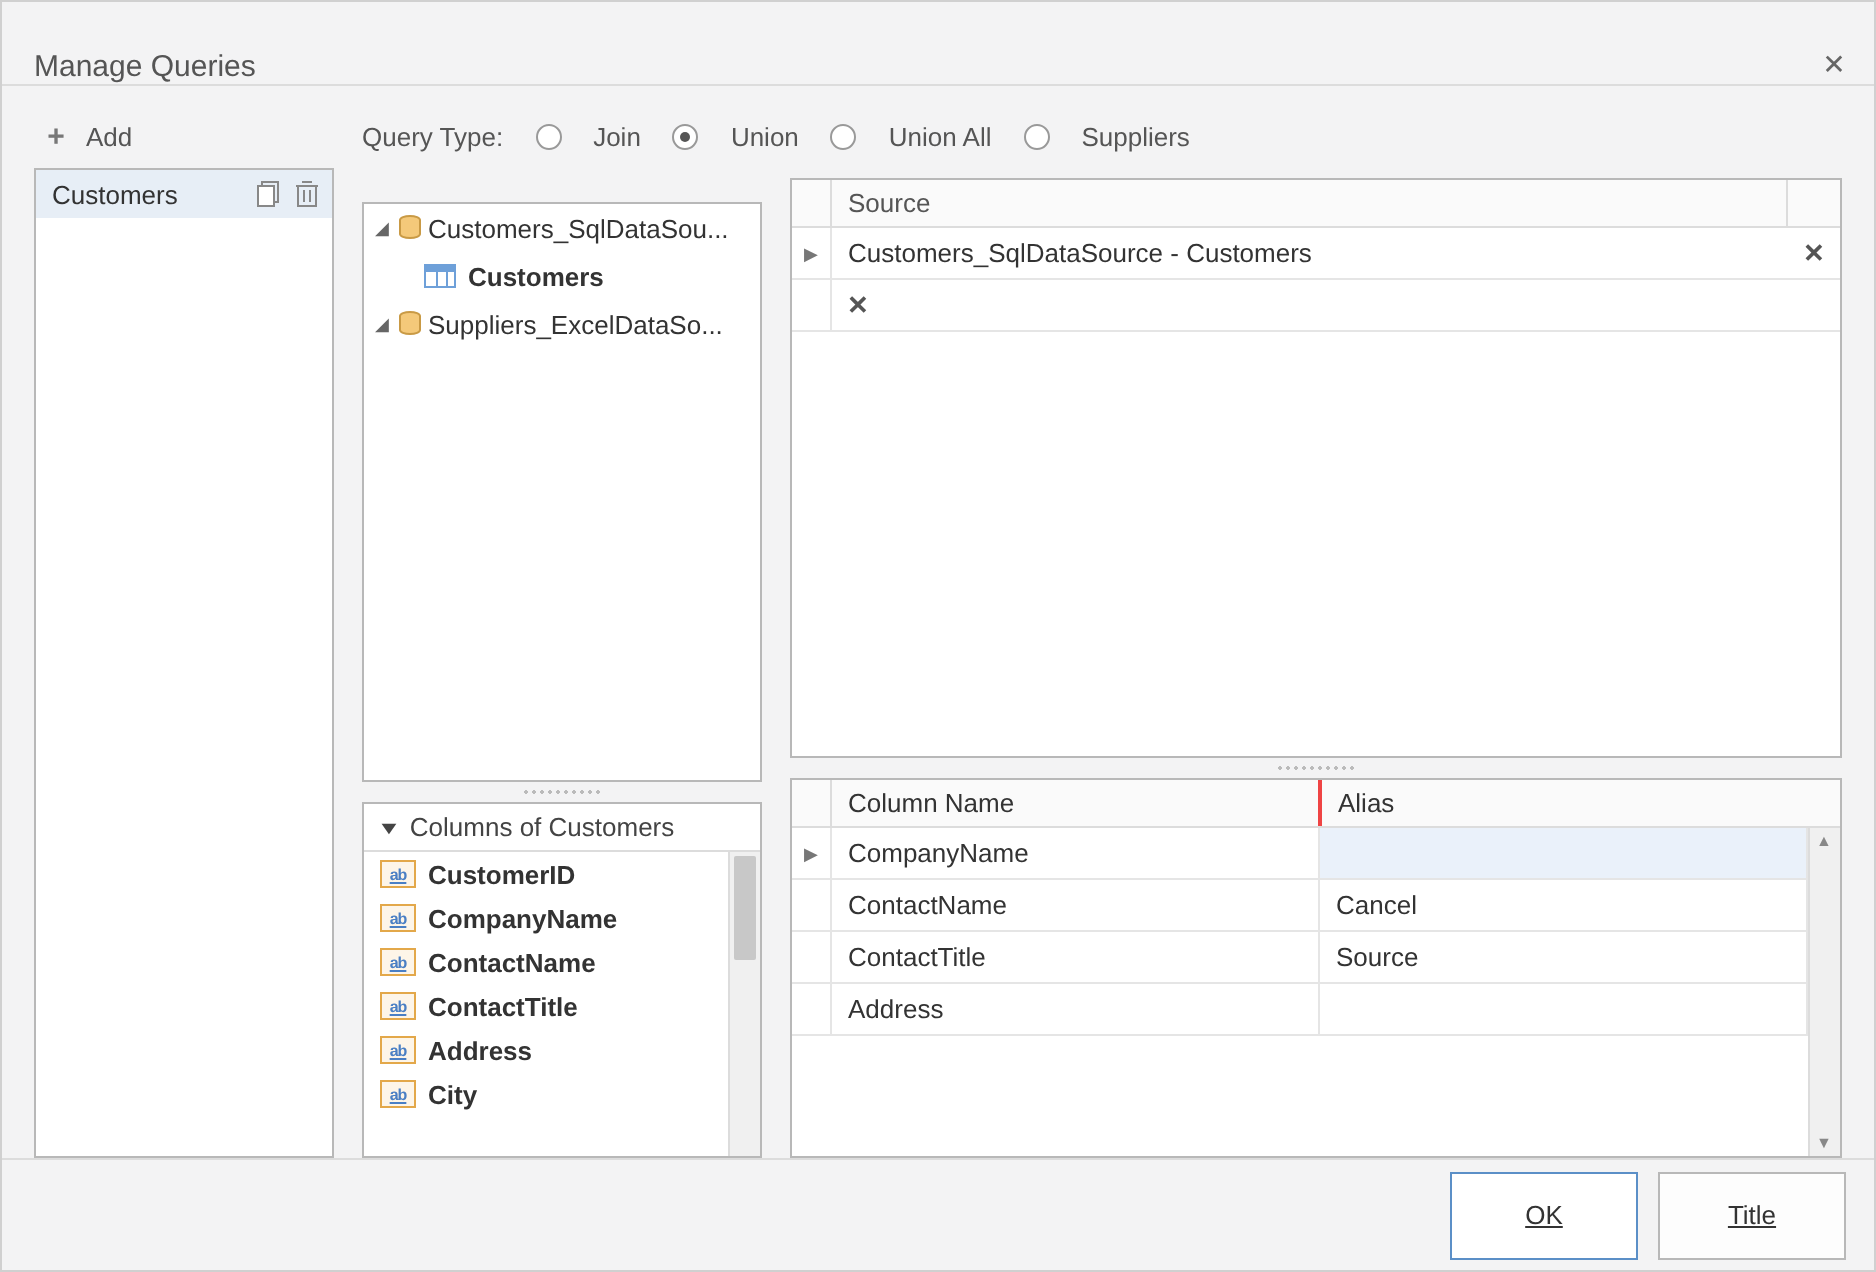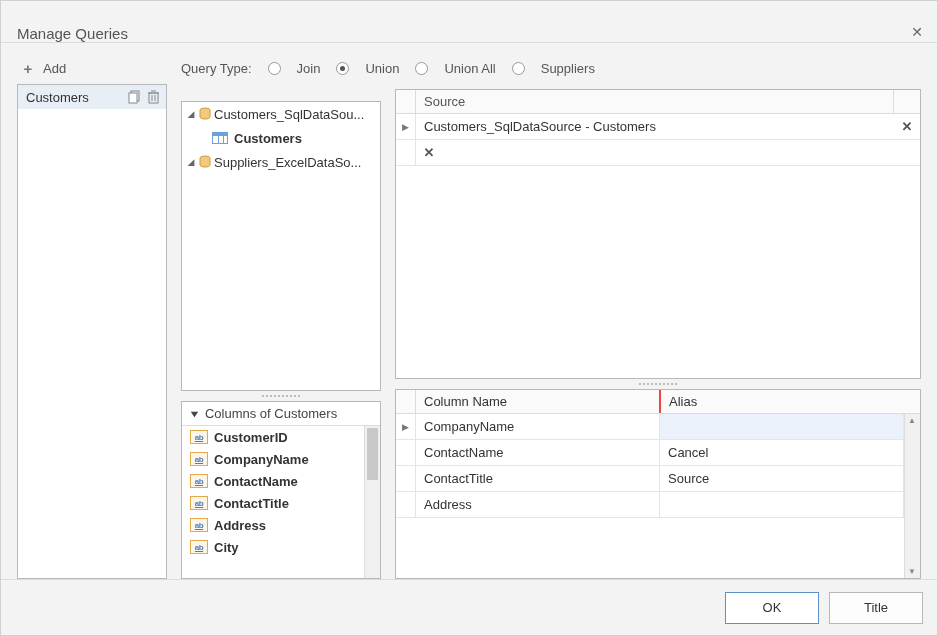--- a/index.html
+++ b/index.html
@@ -203,23 +203,23 @@
   .cg-row { display:flex; height:26px; border-bottom:1px solid #e5e5e5; }
   .cg-row .cgc-name, .cg-row .cgc-alias { border-right:1px solid #e5e5e5; }
   .cg-row.sel .cgc-alias { background:#eaf1fa; }
   .footer {
     height:56px; border-top:1px solid #dcdcdc;
     display:flex; justify-content:flex-end; align-items:center;
     padding:0 14px; gap:10px;
     background:#f3f3f4;
   }
   .btn {
-    width:94px; height:32px; border:1px solid #b8b8b8;
+    width:94px; height:44px; border:1px solid #b8b8b8;
     background:#fdfdfd; display:flex; align-items:center; justify-content:center;
-    cursor:pointer; color:#333;
+    cursor:pointer; color:#333;text-decoration:underline;
   }
   .btn.primary { border:1px solid #5b8fc7; background:#fff; }
   .chev{ transform: scaleX(1.4); font-size:9px;}
 </style>
 </head>
 <body>
 
 <div class="dialog">
   <div class="titlebar">
     <span class="title">Manage Queries</span>

